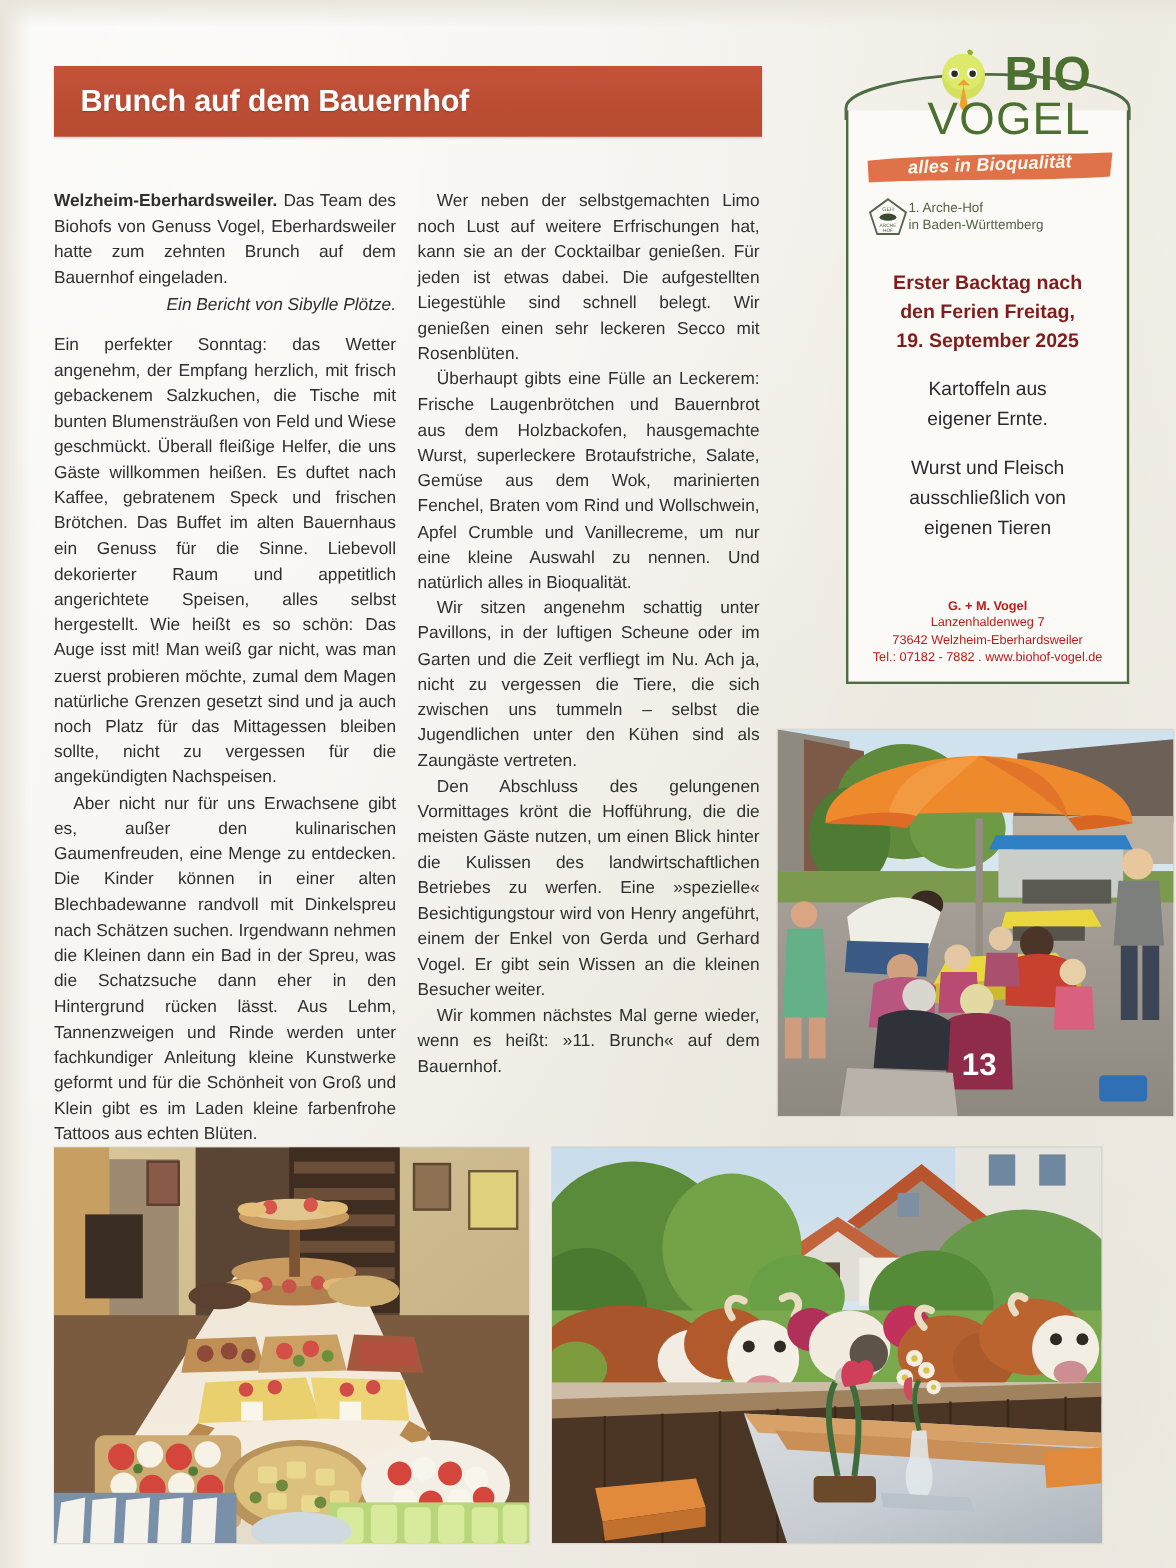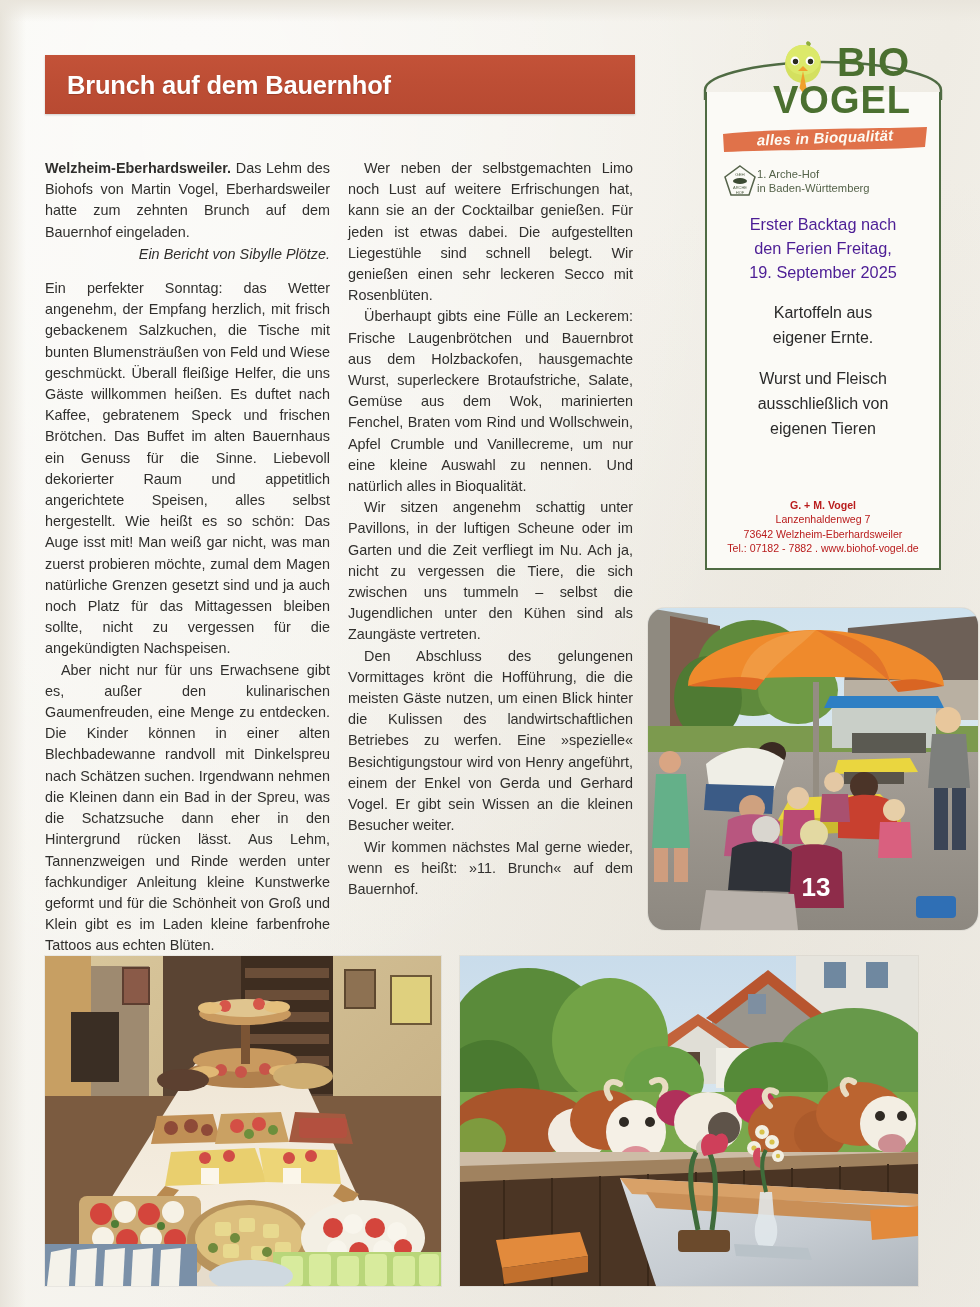--- a/index.html
+++ b/index.html
@@ -123,21 +123,21 @@
     font-weight: bold;
     color: #4b7030;
     letter-spacing: 0.5px;
     line-height: 1;
   }
   .logo-vogel {
     position: absolute;
     left: 68px;
     top: 45px;
     font-size: 38px;
-    font-weight: bold;
+    font-weight: normal;
     color: #4b7030;
     letter-spacing: 1px;
     line-height: 1;
   }
   .chick {
     position: absolute;
     left: 73px;
     top: 4px;
     width: 50px;
     height: 56px;
@@ -178,23 +178,24 @@
 
   .ad-body {
     position: absolute;
     left: 717px;
     top: 212px;
     width: 212px;
     text-align: center;
   }
   .ad-head {
     font-size: 16.3px;
-    font-weight: normal;
+    font-weight: bold;
     line-height: 24px;
-    color: #4c1d95;
+    color: #7f1d1d;
+    margin-top: 12px;
   }
   .ad-para {
     margin-top: 16px;
     font-size: 16px;
     line-height: 25px;
     color: #2a2a2a;
   }
   .ad-contact {
     position: absolute;
     left: 710px;
@@ -206,39 +207,39 @@
   .ad-contact .c-name { font-size: 10.6px; font-weight: bold; line-height: 14px; }
   .ad-contact .c-line { font-size: 10.6px; line-height: 14.5px; }
 
   
   .photo {
     position: absolute;
     overflow: hidden;
     background: #cfcabd;
     box-shadow: 0 0 0 1px rgba(0,0,0,0.05);
   }
-  .photo-farmyard { left: 648px; top: 608px; width: 330px; height: 322px; border-radius: 17px; }
+  .photo-farmyard { left: 648px; top: 608px; width: 330px; height: 322px; }
   .photo-buffet   { left: 45px;  top: 956px; width: 396px; height: 330px; }
   .photo-cows     { left: 460px; top: 956px; width: 458px; height: 330px; }
   .photo svg { display: block; width: 100%; height: 100%; }
 </style>
 </head>
 <body>
 
 <div class="page">
   <div class="paper-tint"></div>
   <div class="paper-edge-left"></div>
   <div class="paper-edge-top"></div>
 
   <div class="headline-bar">
     <div class="headline-text">Brunch auf dem Bauernhof</div>
   </div>
 
   <div class="col col-1">
-    <p><span class="lead-in">Welzheim-Eberhardsweiler.</span><span> Das Lehm des Biohofs von Martin Vogel, Eberhardsweiler hatte zum zehnten Brunch auf dem Bauernhof eingeladen.</span></p>
+    <p><span class="lead-in">Welzheim-Eberhardsweiler.</span><span> Das Team des Biohofs von Genuss Vogel, Eberhardsweiler hatte zum zehnten Brunch auf dem Bauernhof eingeladen.</span></p>
     <span class="byline">Ein Bericht von Sibylle Plötze.</span>
     <div class="gap"></div>
     <p>Ein perfekter Sonntag: das Wetter angenehm, der Empfang herzlich, mit frisch gebackenem Salzkuchen, die Tische mit bunten Blumensträußen von Feld und Wiese geschmückt. Überall fleißige Helfer, die uns Gäste willkommen heißen. Es duftet nach Kaffee, gebratenem Speck und frischen Brötchen. Das Buffet im alten Bauernhaus ein Genuss für die Sinne. Liebevoll dekorierter Raum und appetitlich angerichtete Speisen, alles selbst hergestellt. Wie heißt es so schön: Das Auge isst mit! Man weiß gar nicht, was man zuerst probieren möchte, zumal dem Magen natürliche Grenzen gesetzt sind und ja auch noch Platz für das Mittagessen bleiben sollte, nicht zu vergessen für die angekündigten Nachspeisen.</p>
     <p class="indent">Aber nicht nur für uns Erwachsene gibt es, außer den kulinarischen Gaumenfreuden, eine Menge zu entdecken. Die Kinder können in einer alten Blechbadewanne randvoll mit Dinkelspreu nach Schätzen suchen. Irgendwann nehmen die Kleinen dann ein Bad in der Spreu, was die Schatzsuche dann eher in den Hintergrund rücken lässt. Aus Lehm, Tannenzweigen und Rinde werden unter fachkundiger Anleitung kleine Kunstwerke geformt und für die Schönheit von Groß und Klein gibt es im Laden kleine farbenfrohe Tattoos aus echten Blüten.</p>
   </div>
 
   <div class="col col-2">
     <p class="indent">Wer neben der selbstgemachten Limo noch Lust auf weitere Erfrischungen hat, kann sie an der Cocktailbar genießen. Für jeden ist etwas dabei. Die aufgestellten Liegestühle sind schnell belegt. Wir genießen einen sehr leckeren Secco mit Rosenblüten.</p>
     <p class="indent">Überhaupt gibts eine Fülle an Leckerem: Frische Laugenbrötchen und Bauernbrot aus dem Holzbackofen, hausgemachte Wurst, superleckere Brotaufstriche, Salate, Gemüse aus dem Wok, marinierten Fenchel, Braten vom Rind und Wollschwein, Apfel Crumble und Vanillecreme, um nur eine kleine Auswahl zu nennen. Und natürlich alles in Bioqualität.</p>
     <p class="indent">Wir sitzen angenehm schattig unter Pavillons, in der luftigen Scheune oder im Garten und die Zeit verfliegt im Nu. Ach ja, nicht zu vergessen die Tiere, die sich zwischen uns tummeln – selbst die Jugendlichen unter den Kühen sind als Zaungäste vertreten.</p>

